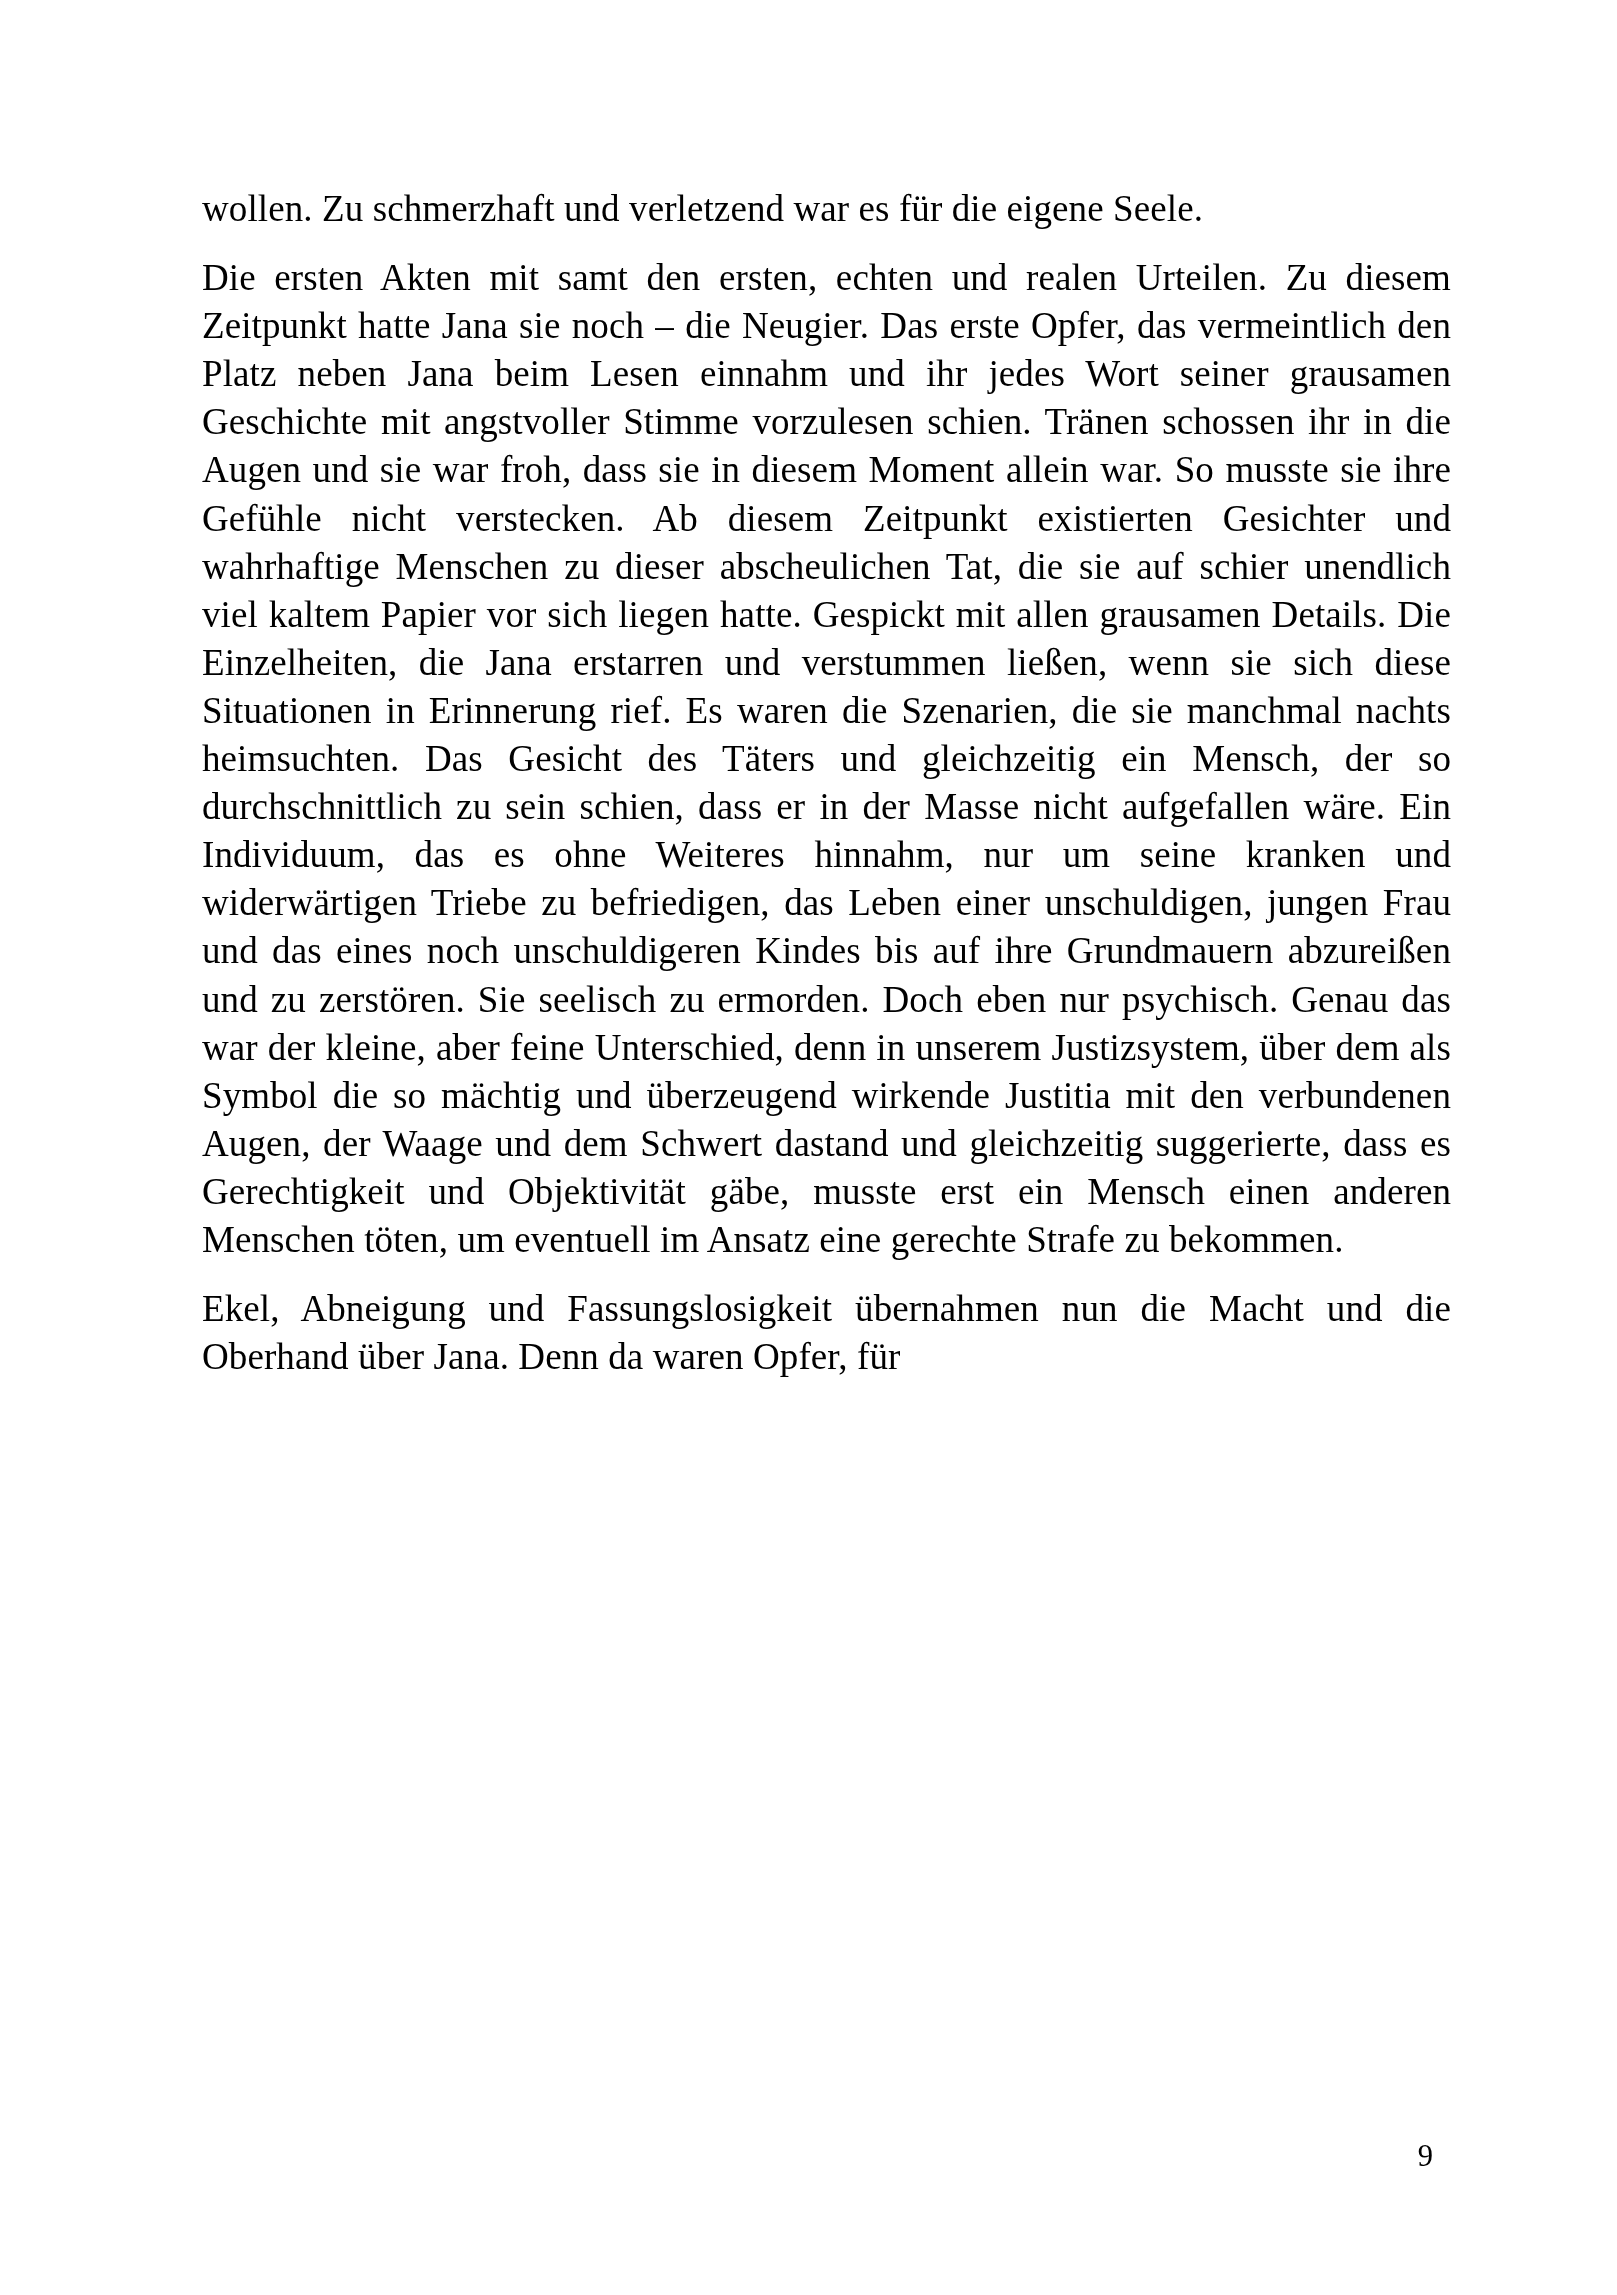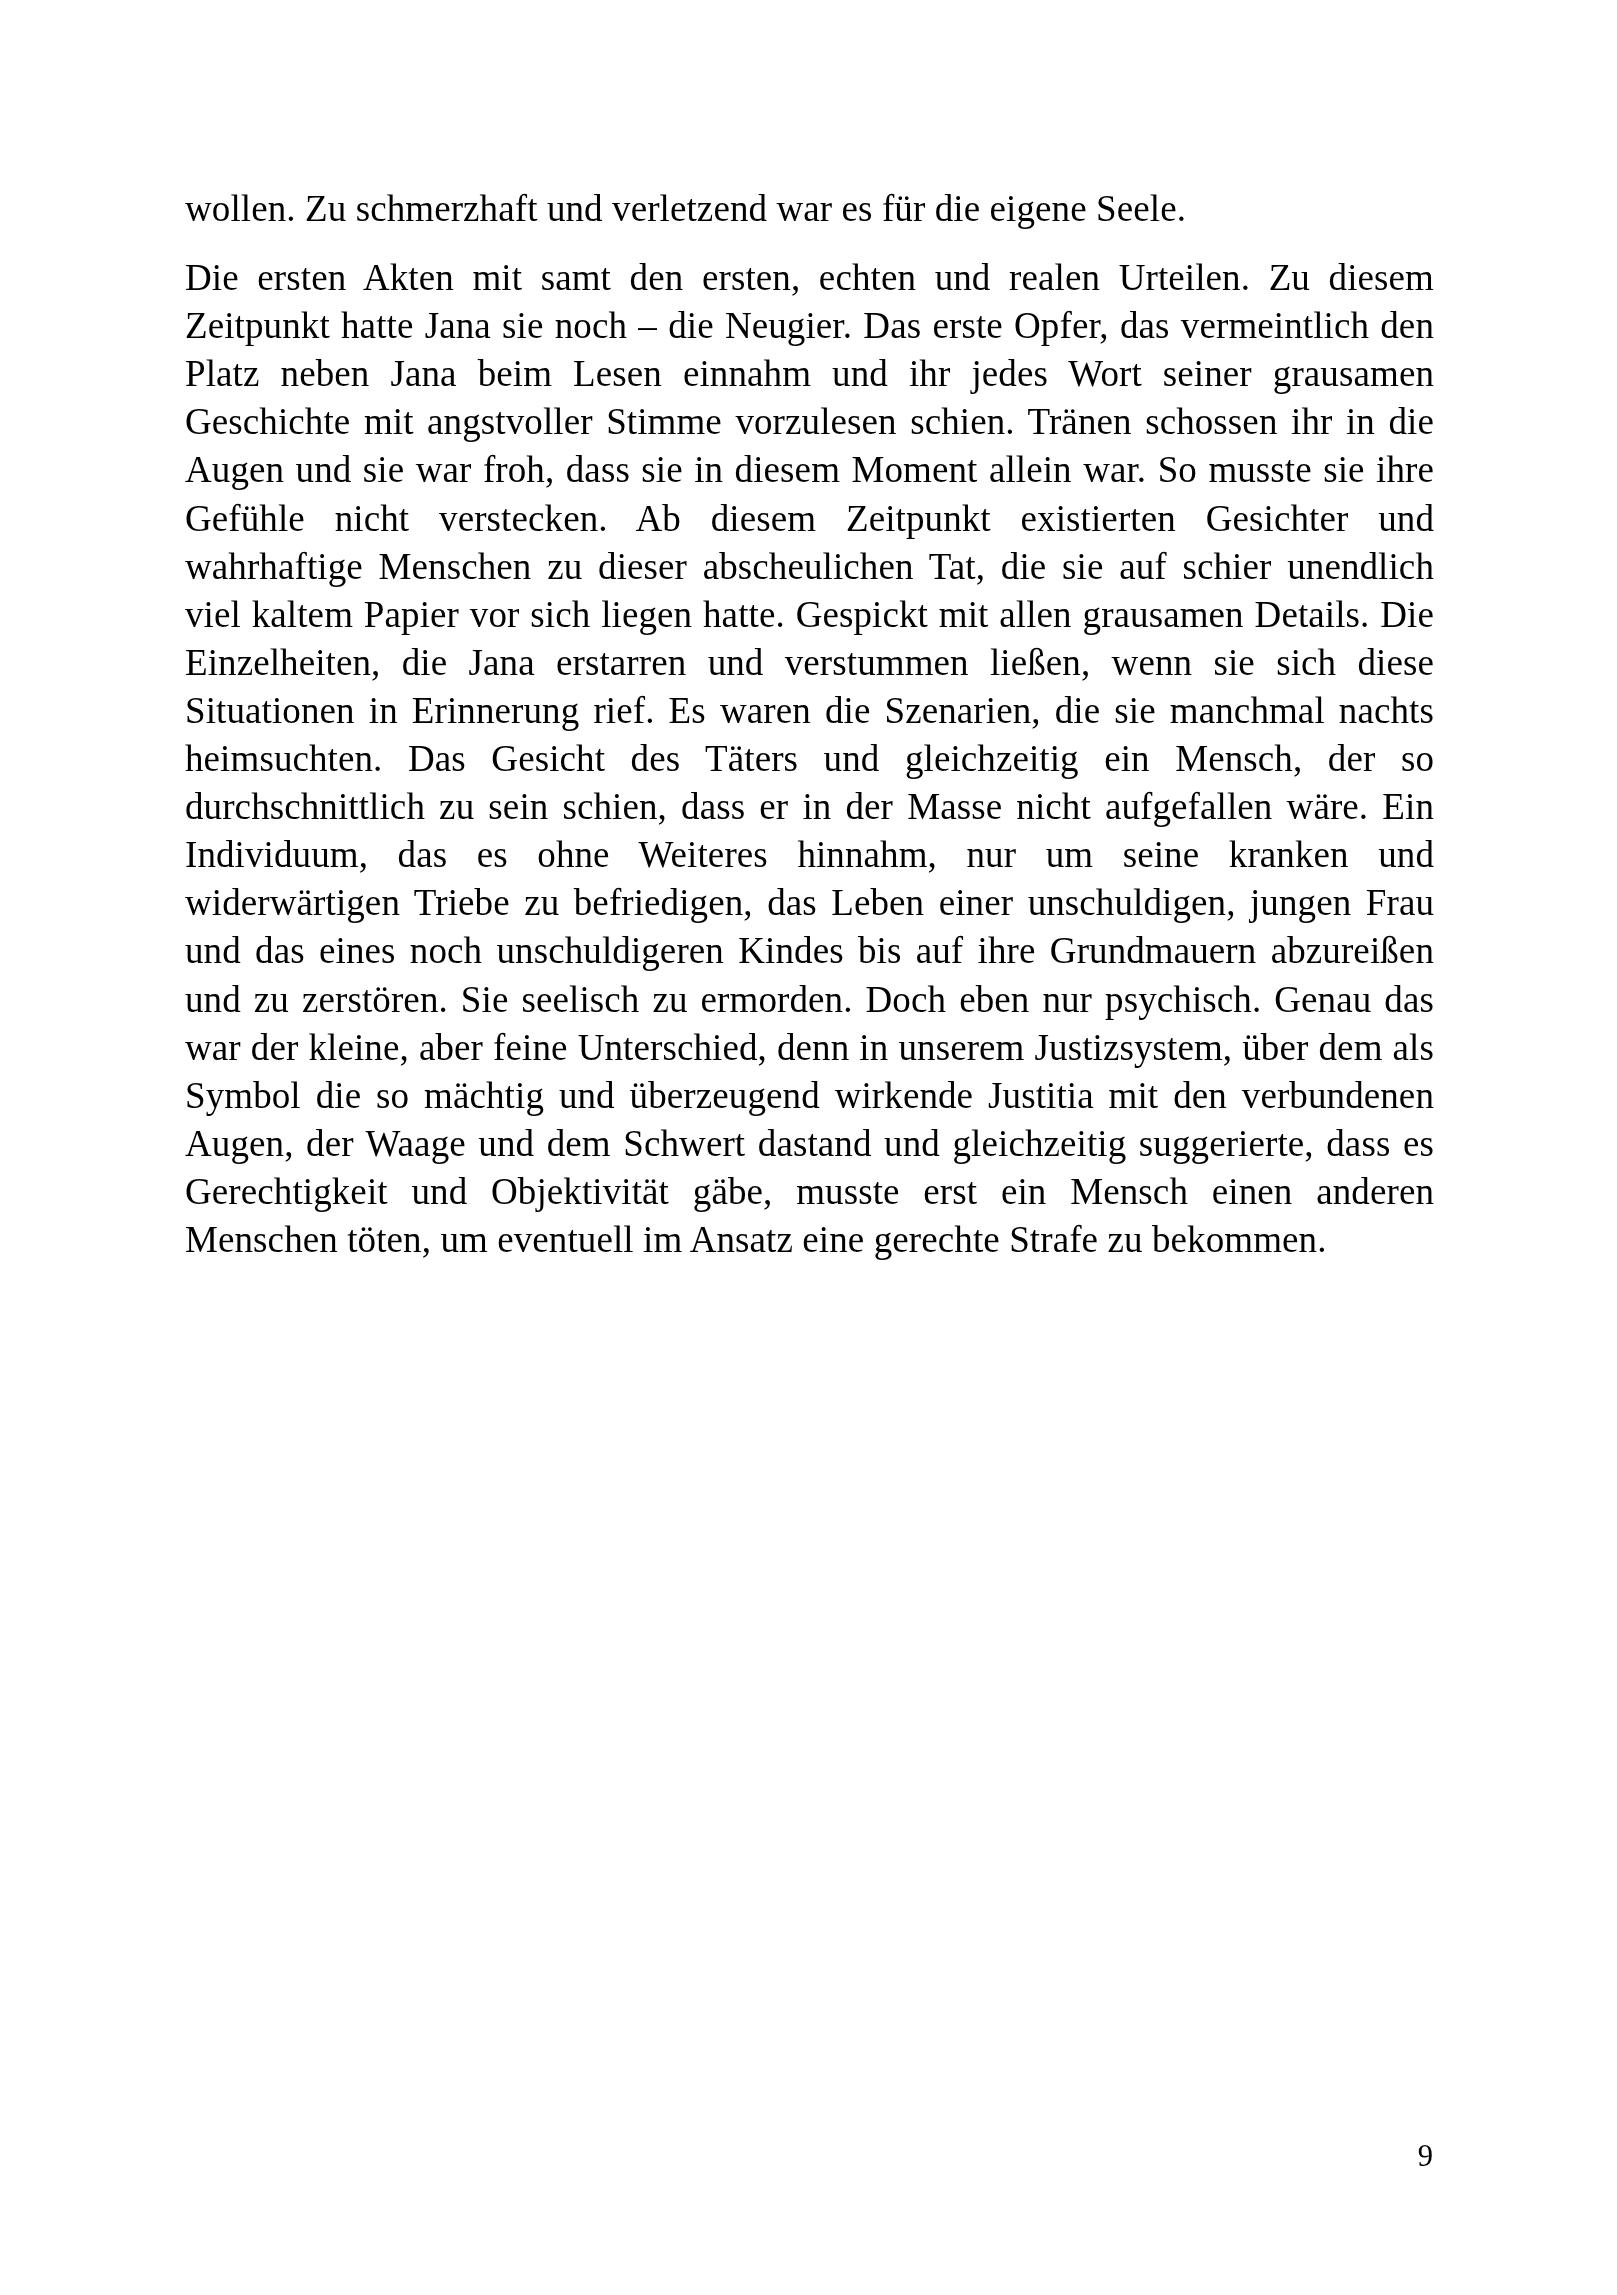--- a/index.html
+++ b/index.html
@@ -16,21 +16,21 @@
   }
   .page {
     position: relative;
     width: 1618px;
     height: 2295px;
     box-sizing: border-box;
     background: #ffffff;
   }
   .text-block {
     position: absolute;
-    left: 185px;
+    left: 202px;
     top: 185px;
     width: 1249px;
   }
   p.para {
     margin: 0 0 21px 0;
     font-size: 37px;
     line-height: 1.30;
     text-align: justify;
     text-justify: inter-word;
     hyphens: manual;
@@ -50,18 +50,19 @@
   }
 </style>
 </head>
 <body>
 
 <div class="page">
 
   <div class="text-block">
     <p class="para">wollen. Zu schmerzhaft und verletzend war es für die eigene Seele.</p>
     <p class="para">Die ersten Akten mit samt den ersten, echten und realen Urteilen. Zu diesem Zeitpunkt hatte Jana sie noch – die Neugier. Das erste Opfer, das vermeintlich den Platz neben Jana beim Lesen einnahm und ihr jedes Wort seiner grausamen Geschichte mit angstvoller Stimme vorzulesen schien. Tränen schossen ihr in die Augen und sie war froh, dass sie in diesem Moment allein war. So musste sie ihre Gefühle nicht verstecken. Ab diesem Zeitpunkt existierten Gesichter und wahrhaftige Menschen zu dieser abscheulichen Tat, die sie auf schier unendlich viel kaltem Papier vor sich liegen hatte. Gespickt mit allen grausamen Details. Die Einzelheiten, die Jana erstarren und verstummen ließen, wenn sie sich diese Situationen in Erinnerung rief. Es waren die Szenarien, die sie manchmal nachts heimsuchten. Das Gesicht des Täters und gleichzeitig ein Mensch, der so durchschnittlich zu sein schien, dass er in der Masse nicht aufgefallen wäre. Ein Individuum, das es ohne Weiteres hinnahm, nur um seine kranken und widerwärtigen Triebe zu befriedigen, das Leben einer unschuldigen, jungen Frau und das eines noch unschuldigeren Kindes bis auf ihre Grundmauern abzureißen und zu zerstören. Sie seelisch zu ermorden. Doch eben nur psychisch. Genau das war der kleine, aber feine Unterschied, denn in unserem Justizsystem, über dem als Symbol die so mächtig und überzeugend wirkende Justitia mit den verbundenen Augen, der Waage und dem Schwert dastand und gleichzeitig suggerierte, dass es Gerechtigkeit und Objektivität gäbe, musste erst ein Mensch einen anderen Menschen töten, um eventuell im Ansatz eine gerechte Strafe zu bekommen.</p>
+    <p class="para last">Ekel, Abneigung und Fassungslosigkeit übernahmen nun die Macht und die Oberhand über Jana. Denn da waren Opfer, für</p>
   </div>
 
   <div class="folio">9</div>
 
 </div>
 
 
 </body></html>

